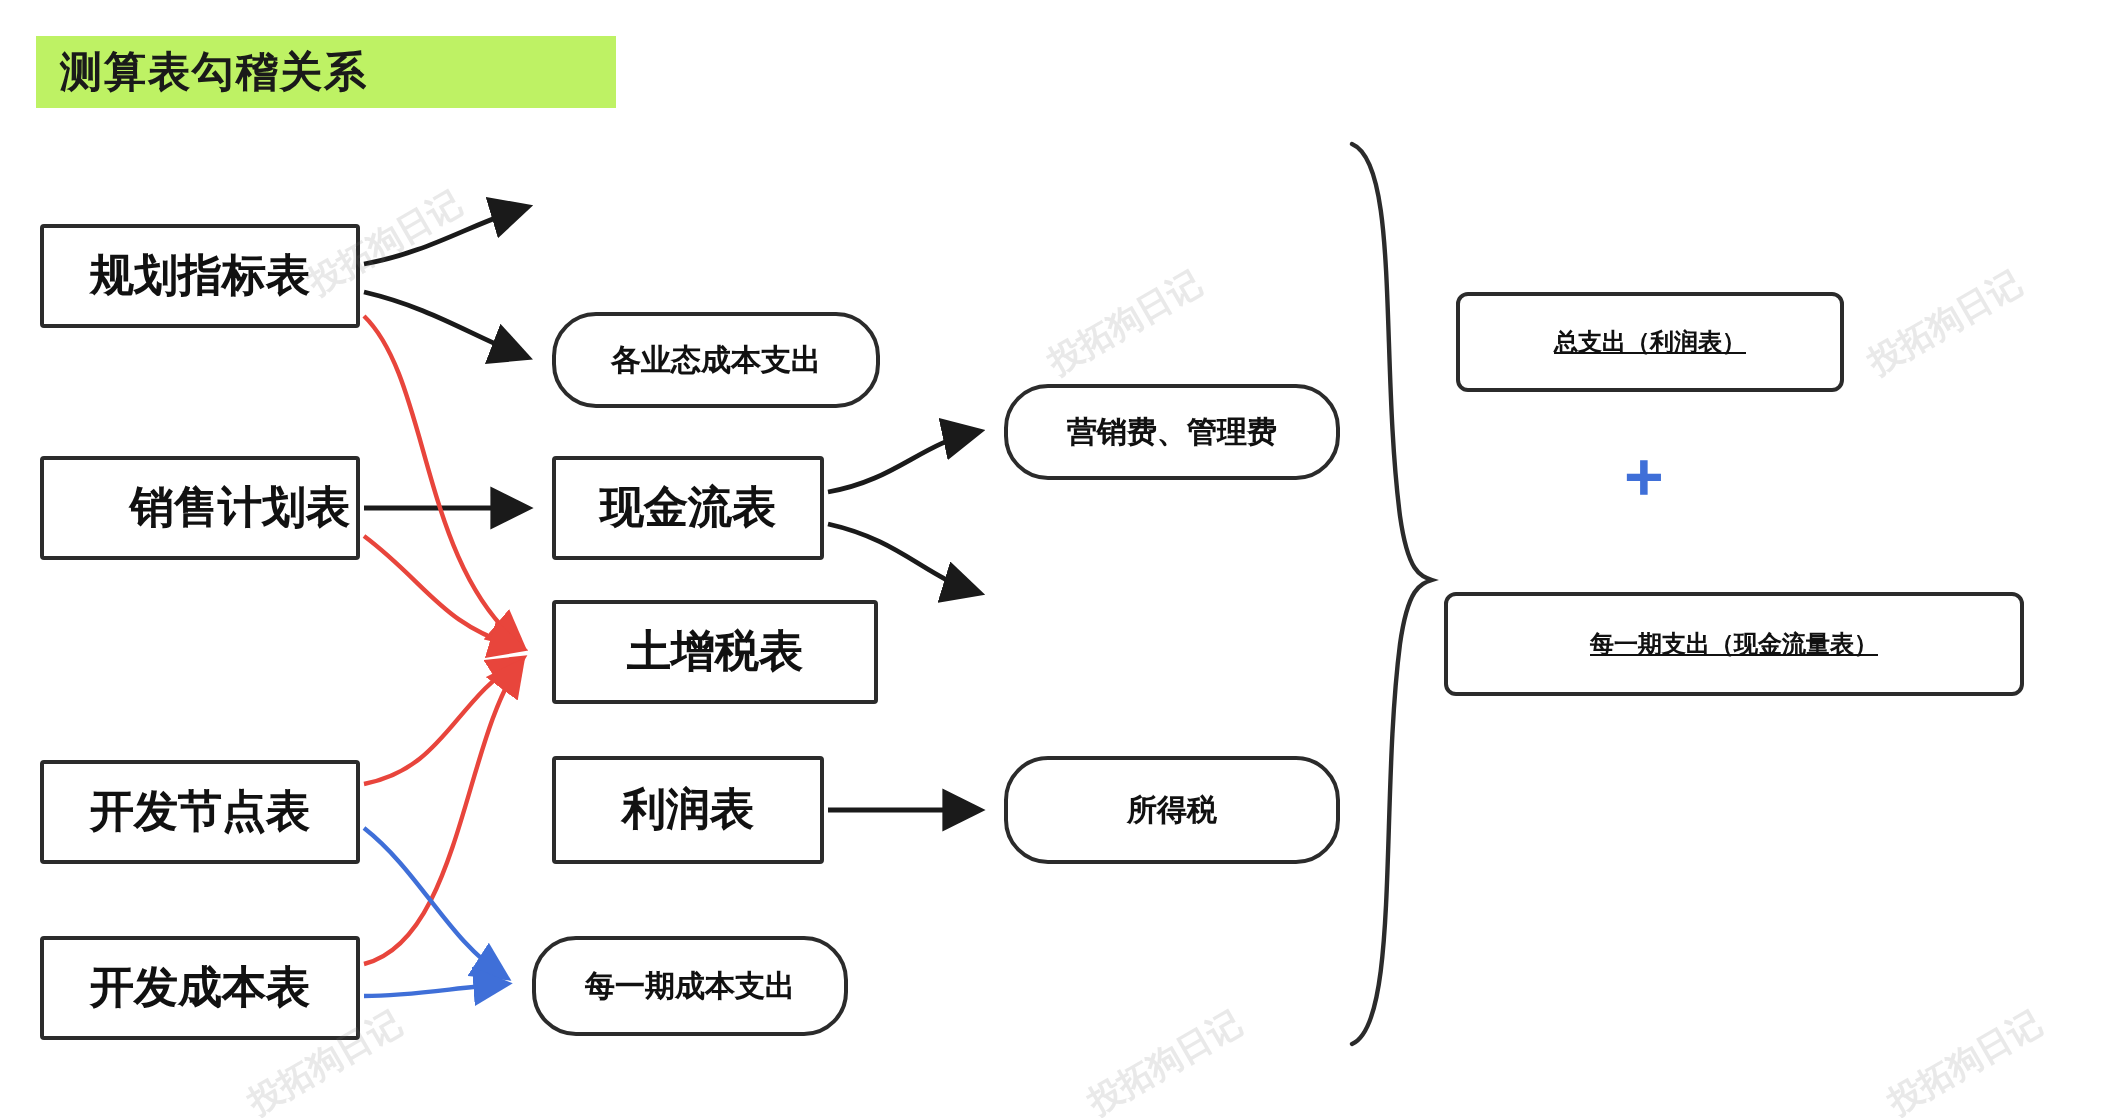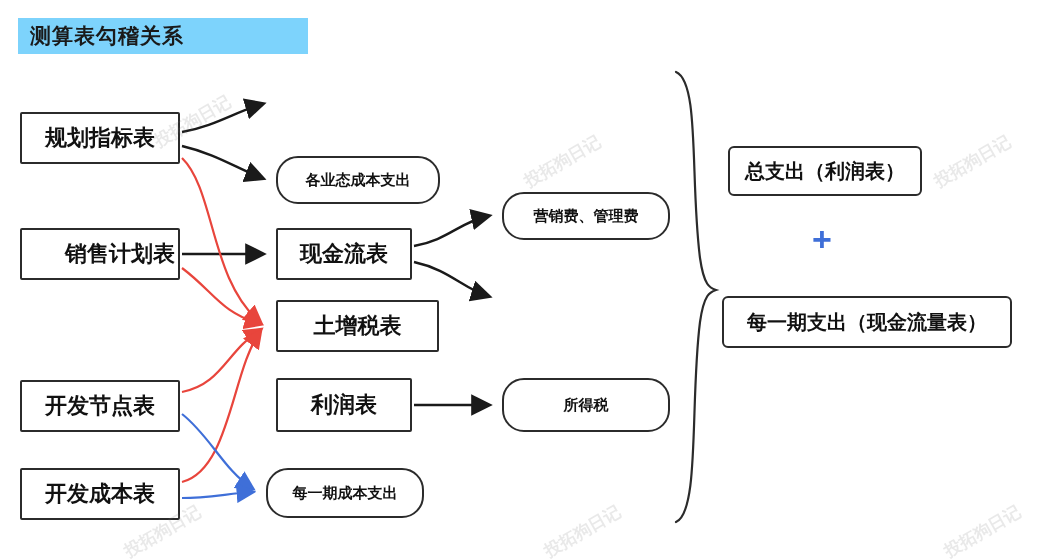--- a/index.html
+++ b/index.html
@@ -26,21 +26,21 @@
     width: 1054px;
     height: 559px;
     pointer-events: none;
   }
   .title-banner {
     position: absolute;
     left: 18px;
     top: 18px;
     width: 290px;
     height: 36px;
-    background: #7dd3fc;
+    background: #bef264;
     display: flex;
     align-items: center;
     padding-left: 12px;
     box-sizing: border-box;
   }
   .title-banner span {
     font-size: 21px;
     font-weight: bold;
     color: #1a1a1a;
     letter-spacing: 1px;
@@ -65,22 +65,23 @@
   }
   .node.big {
     font-size: 22px;
     font-weight: bold;
   }
   .node.small {
     font-size: 15px;
     font-weight: bold;
   }
   .node.mid {
-    font-size: 20px;
-    font-weight: bold;
+    font-size: 12px;
+    font-weight: bold;
+    text-decoration: underline;
   }
   .plus-sign {
     position: absolute;
     color: #3f6fd8;
     font-size: 34px;
     font-weight: bold;
     line-height: 1;
   }
   .watermark {
     position: absolute;

